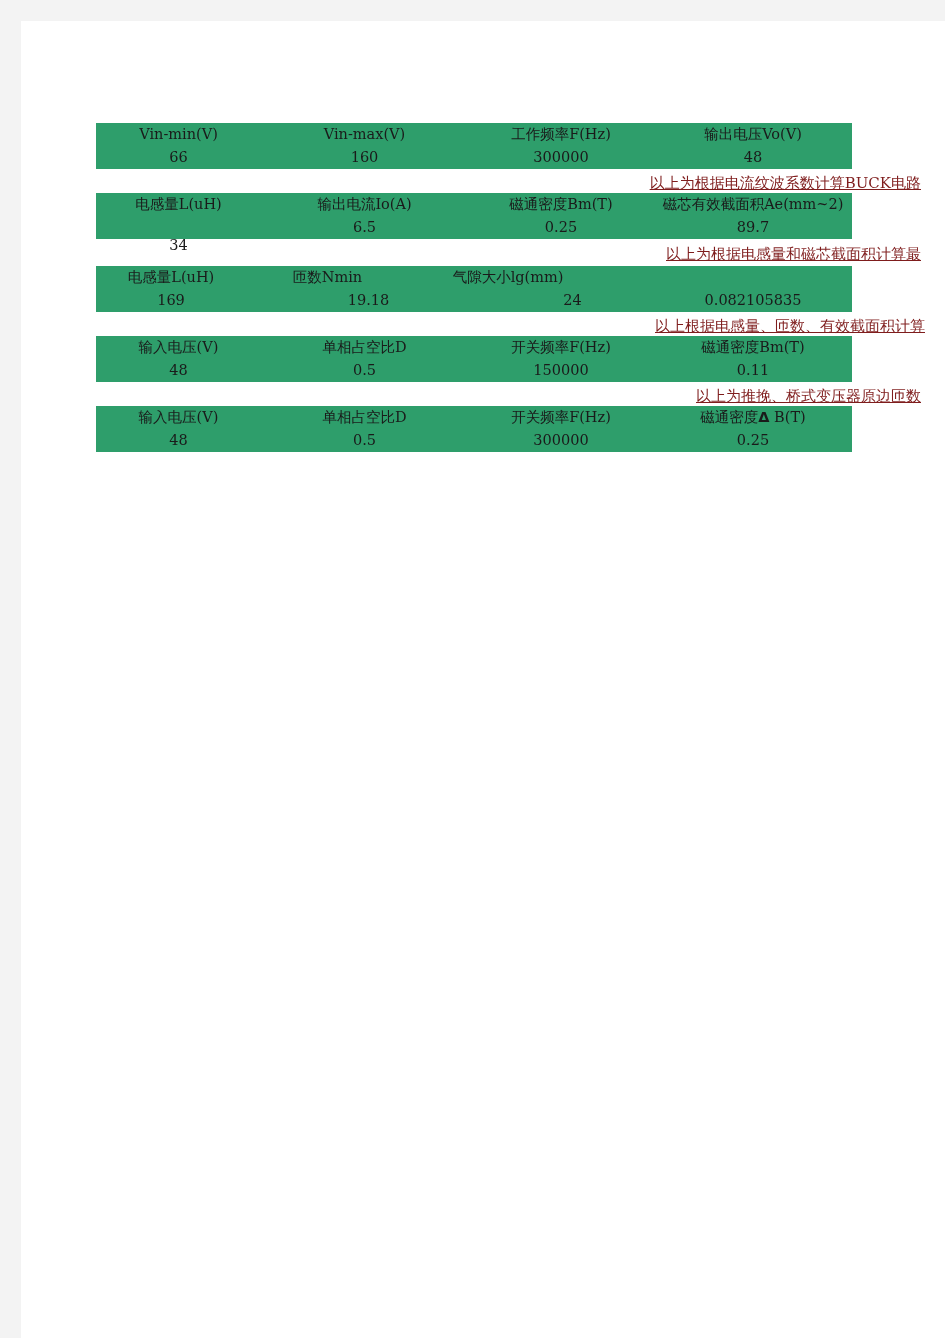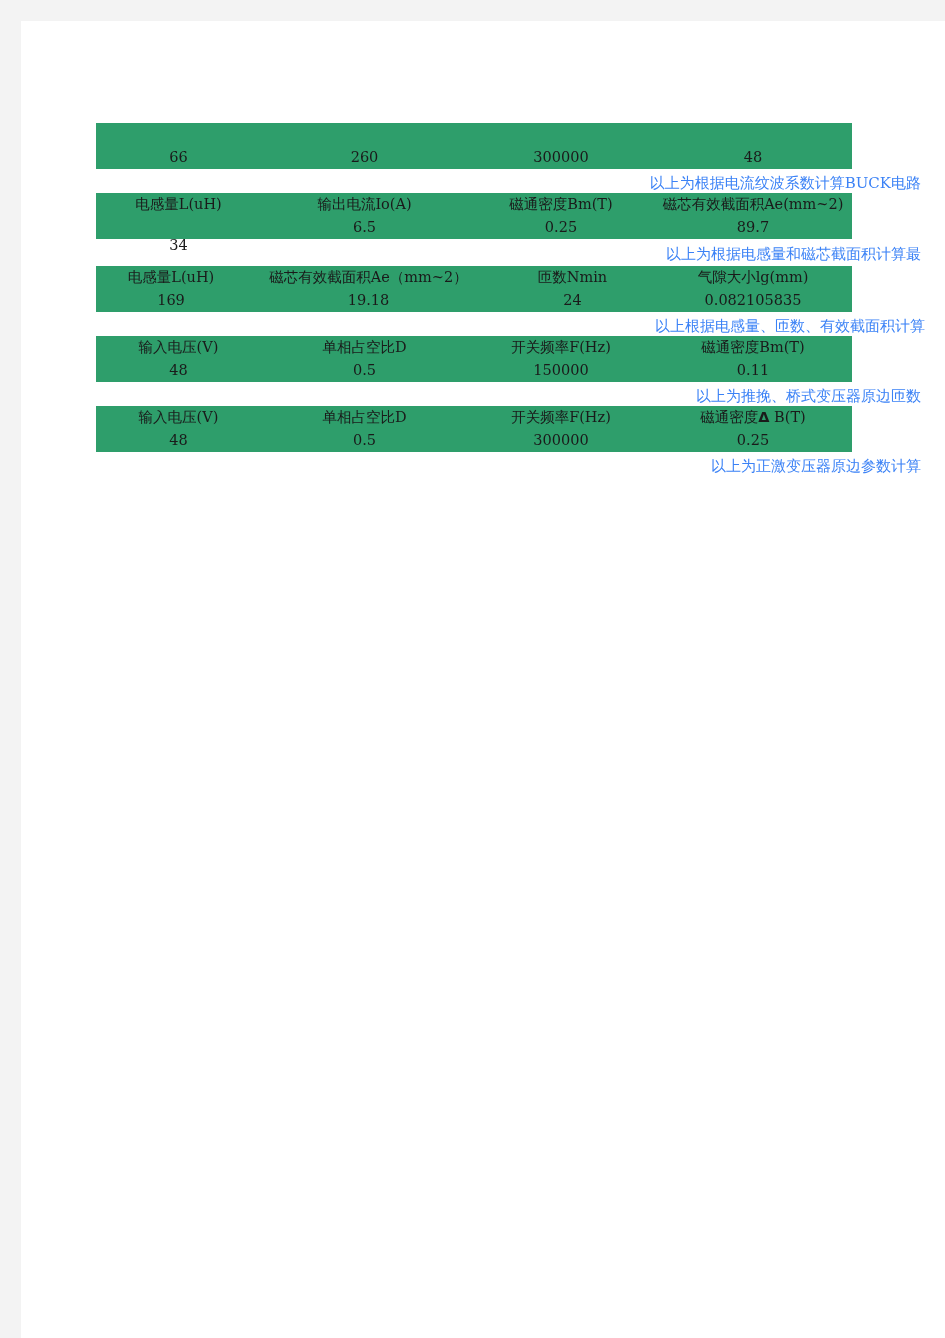--- a/index.html
+++ b/index.html
@@ -55,41 +55,48 @@
     color: #1a1a1a;
     line-height: 23px;
     white-space: nowrap;
     overflow: visible;
     box-sizing: border-box;
   }
   .note {
     position: absolute;
     height: 24px;
     line-height: 24px;
-    color: #3b82f6;
+    color: #7f1d1d;
     font-family: "DejaVu Serif", "Liberation Serif", serif;
     font-size: 15px;
     white-space: nowrap;
     text-align: right;
+    text-decoration: underline;
   }
   .delta {
     font-family: "DejaVu Sans", sans-serif;
     font-weight: bold;
   }
 </style>
 </head>
 <body>
 
 <div id="page">
   <div id="sheet">
 
     <div class="band" style="top:21px;">
+      <div class="hdr-row">
+        <div class="cell" style="width:165px;">Vin-min(V)</div>
+        <div class="cell" style="width:207px;">Vin-max(V)</div>
+        <div class="cell" style="width:186px;">工作频率F(Hz)</div>
+        <div class="cell" style="width:198px;">输出电压Vo(V)</div>
+      </div>
       <div class="val-row">
         <div class="cell" style="width:165px;text-align:center;">66</div>
-        <div class="cell" style="width:207px;">260</div>
+        <div class="cell" style="width:207px;">160</div>
         <div class="cell" style="width:186px;">300000</div>
         <div class="cell" style="width:198px;">48</div>
       </div>
     </div>
     <div class="note" style="top:69px; left:400px; width:425px;">以上为根据电流纹波系数计算BUCK电路</div>
 
     <div class="band" style="top:91px;">
       <div class="hdr-row">
         <div class="cell" style="width:165px;">电感量L(uH)</div>
         <div class="cell" style="width:207px;">输出电流Io(A)</div>
@@ -101,21 +108,20 @@
         <div class="cell" style="width:207px;">6.5</div>
         <div class="cell" style="width:186px;">0.25</div>
         <div class="cell" style="width:198px;">89.7</div>
       </div>
     </div>
     <div class="note" style="top:140px; left:420px; width:405px;">以上为根据电感量和磁芯截面积计算最</div>
 
     <div class="band" style="top:164px;">
       <div class="hdr-row">
         <div class="cell" style="width:150px;">电感量L(uH)</div>
-        <div class="cell" style="width:245px;">磁芯有效截面积Ae（mm~2）</div>
         <div class="cell" style="width:163px;">匝数Nmin</div>
         <div class="cell" style="width:198px;text-align:center;">气隙大小lg(mm)</div>
       </div>
       <div class="val-row">
         <div class="cell" style="width:150px;">169</div>
         <div class="cell" style="width:245px;">19.18</div>
         <div class="cell" style="width:163px;">24</div>
         <div class="cell" style="width:198px;">0.082105835</div>
       </div>
     </div>
@@ -144,16 +150,15 @@
         <div class="cell" style="width:186px;">开关频率F(Hz)</div>
         <div class="cell" style="width:198px;">磁通密度<span class="delta">Δ</span> B(T)</div>
       </div>
       <div class="val-row">
         <div class="cell" style="width:165px;">48</div>
         <div class="cell" style="width:207px;">0.5</div>
         <div class="cell" style="width:186px;">300000</div>
         <div class="cell" style="width:198px;">0.25</div>
       </div>
     </div>
-    <div class="note" style="top:352px; left:480px; width:345px;">以上为正激变压器原边参数计算</div>
 
   </div>
 </div>
 
 </body></html>

